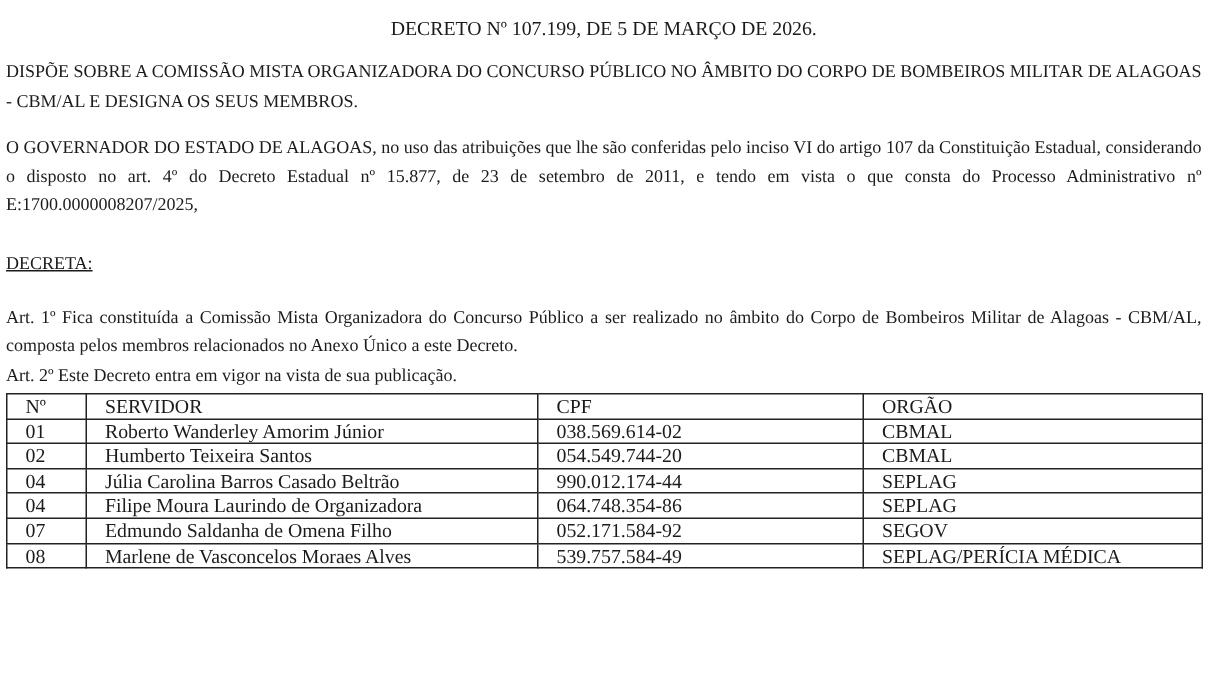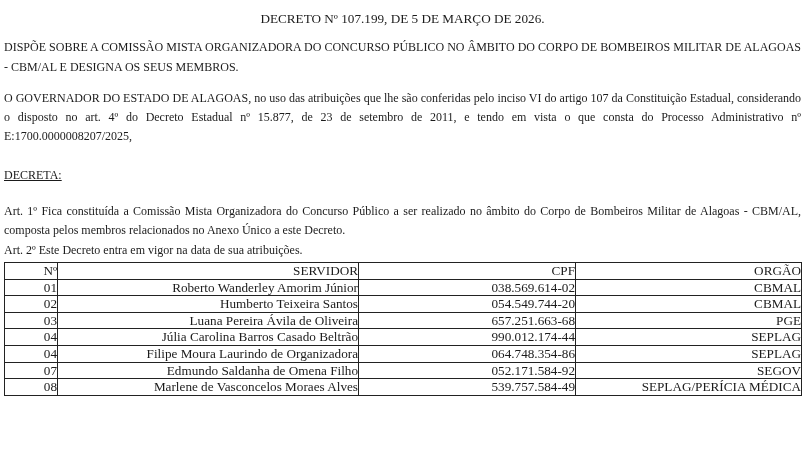--- a/index.html
+++ b/index.html
@@ -41,23 +41,23 @@
     table-layout: fixed;
     width: 797px;
     margin-top: 2px;
   }
   table.members th,
   table.members td {
     border: 1px solid #222222;
     font-size: 13.2px;
     line-height: 13.6px;
     font-weight: normal;
-    text-align: right;
+    text-align: left;
     vertical-align: middle;
-    padding: 1px 0;
+    padding: 1px 12px;
     white-space: nowrap;
     overflow: hidden;
   }
   col.c-num  { width: 53px; }
   col.c-name { width: 301px; }
   col.c-cpf  { width: 217px; }
   col.c-org  { width: 226px; }
 </style>
 </head>
 <body>
@@ -67,21 +67,21 @@
   <p class="title">DECRETO Nº 107.199, DE 5 DE MARÇO DE 2026.</p>
 
   <p class="para summary">DISPÕE SOBRE A COMISSÃO MISTA ORGANIZADORA DO CONCURSO PÚBLICO NO ÂMBITO DO CORPO DE BOMBEIROS MILITAR DE ALAGOAS - CBM/AL E DESIGNA OS SEUS MEMBROS.</p>
 
   <p class="para preamble">O GOVERNADOR DO ESTADO DE ALAGOAS, no uso das atribuições que lhe são conferidas pelo inciso VI do artigo 107 da Constituição Estadual, considerando o disposto no art. 4º do Decreto Estadual nº 15.877, de 23 de setembro de 2011, e tendo em vista o que consta do Processo Administrativo nº E:1700.0000008207/2025,</p>
 
   <p class="para decreta">DECRETA:</p>
 
   <div class="articles">
     <p class="para">Art. 1º Fica constituída a Comissão Mista Organizadora do Concurso Público a ser realizado no âmbito do Corpo de Bombeiros Militar de Alagoas - CBM/AL, composta pelos membros relacionados no Anexo Único a este Decreto.</p>
-    <p class="para">Art. 2º Este Decreto entra em vigor na data de sua atribuições.</p>
+    <p class="para">Art. 2º Este Decreto entra em vigor na vista de sua publicação.</p>
   </div>
 
   <table class="members">
     <colgroup>
       <col class="c-num">
       <col class="c-name">
       <col class="c-cpf">
       <col class="c-org">
     </colgroup>
     <thead>
@@ -99,26 +99,20 @@
           <td>038.569.614-02</td>
           <td>CBMAL</td>
         </tr>
         <tr>
           <td>02</td>
           <td>Humberto Teixeira Santos</td>
           <td>054.549.744-20</td>
           <td>CBMAL</td>
         </tr>
         <tr>
-          <td>03</td>
-          <td>Luana Pereira Ávila de Oliveira</td>
-          <td>657.251.663-68</td>
-          <td>PGE</td>
-        </tr>
-        <tr>
           <td>04</td>
           <td>Júlia Carolina Barros Casado Beltrão</td>
           <td>990.012.174-44</td>
           <td>SEPLAG</td>
         </tr>
         <tr>
           <td>04</td>
           <td>Filipe Moura Laurindo de Organizadora</td>
           <td>064.748.354-86</td>
           <td>SEPLAG</td>

